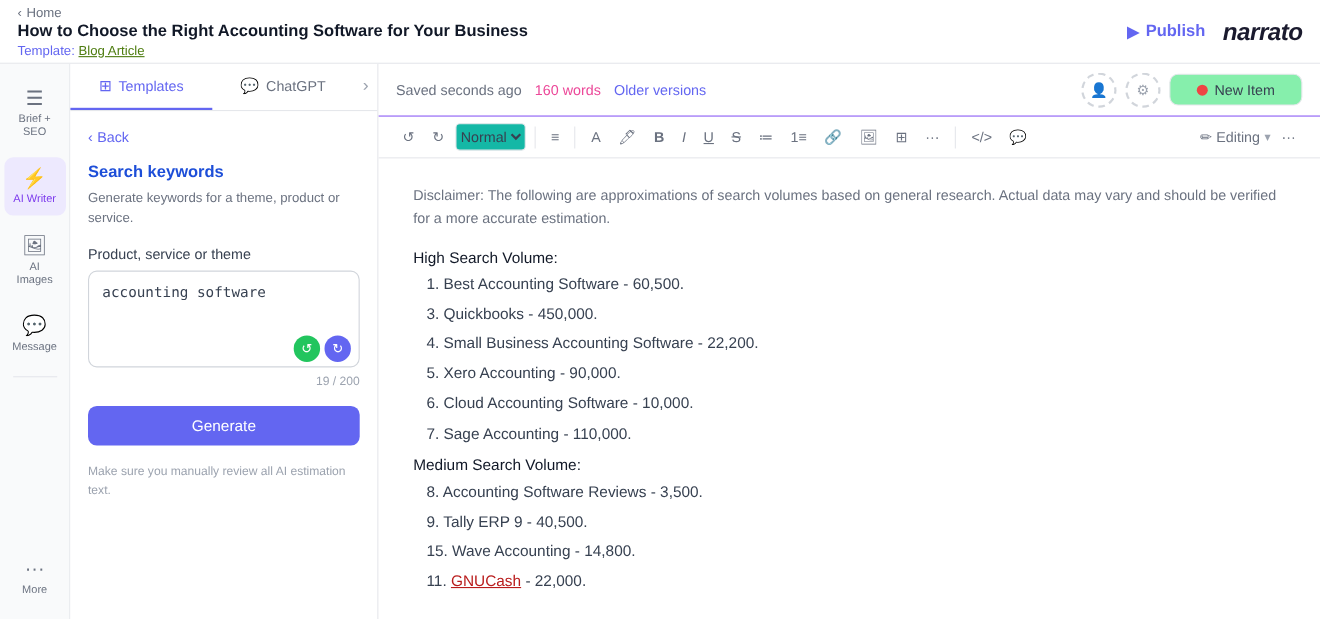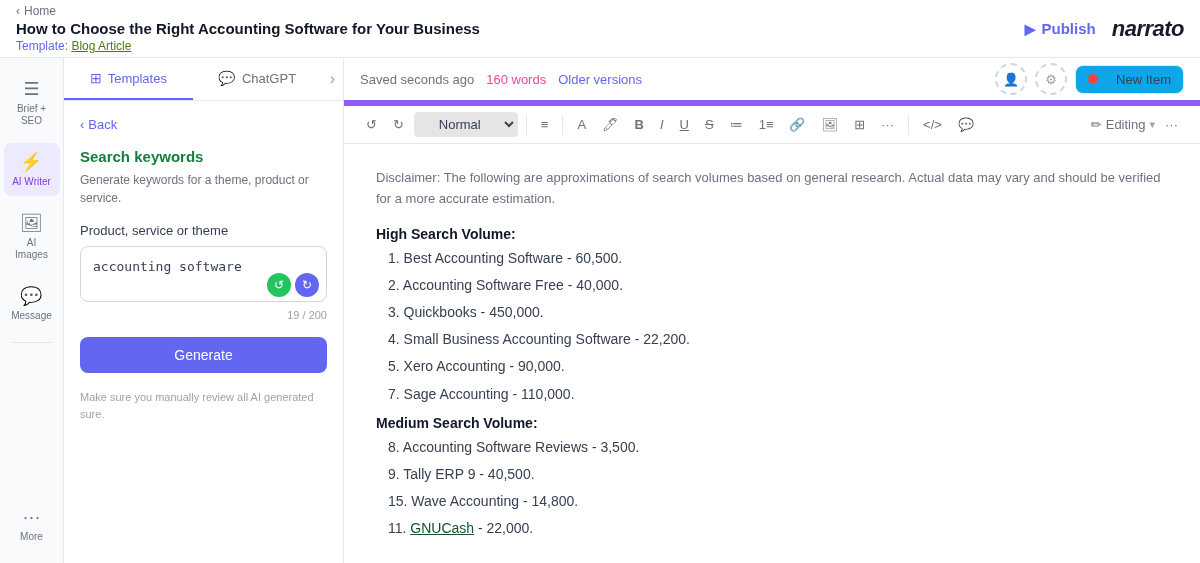--- a/index.html
+++ b/index.html
@@ -50,26 +50,26 @@
       flex: 1; padding: 12px 8px; text-align: center; font-size: 13px; font-weight: 500;
       color: #6b7280; cursor: pointer; border-bottom: 2px solid transparent; display: flex; align-items: center; justify-content: center; gap: 6px;
     }
     .panel-tab.active { color: #6366f1; border-bottom-color: #6366f1; }
     .panel-tab-icon { font-size: 14px; }
     .panel-collapse-btn {
       background: none; border: none; cursor: pointer; padding: 12px 8px; color: #9ca3af; font-size: 16px;
     }
     .panel-content { padding: 16px; flex: 1; overflow-y: auto; }
     .panel-back { display: flex; align-items: center; gap: 4px; color: #6366f1; font-size: 13px; cursor: pointer; margin-bottom: 16px; }
-    .panel-section-title { font-size: 15px; font-weight: 600; color: #15803d; margin-bottom: 6px; }
+    .panel-section-title { font-size: 15px; font-weight: 600; color: #1d4ed8; margin-bottom: 6px; }
     .panel-description { font-size: 12px; color: #6b7280; margin-bottom: 16px; line-height: 1.5; }
     .panel-label { font-size: 13px; font-weight: 500; color: #374151; margin-bottom: 8px; }
     .panel-textarea {
       width: 100%; border: 1px solid #d1d5db; border-radius: 8px; padding: 10px 12px;
-      font-size: 13px; color: #374151; resize: none; height: 56px; outline: none; line-height: 1.5;
+      font-size: 13px; color: #374151; resize: none; height: 88px; outline: none; line-height: 1.5;
       position: relative;
     }
     .textarea-wrapper { position: relative; }
     .textarea-icons { position: absolute; bottom: 8px; right: 8px; display: flex; gap: 4px; }
     .textarea-icon-btn {
       width: 24px; height: 24px; border-radius: 50%; border: none; cursor: pointer;
       display: flex; align-items: center; justify-content: center; font-size: 12px; color: #fff;
     }
     .textarea-icon-btn.green { background: #22c55e; }
     .textarea-icon-btn.blue { background: #6366f1; }
@@ -78,64 +78,64 @@
       display: block; width: 100%; padding: 10px; background: #6366f1; color: #fff;
       border: none; border-radius: 8px; font-size: 14px; font-weight: 500; cursor: pointer;
       margin: 16px 0;
     }
     .disclaimer-note { font-size: 11px; color: #9ca3af; line-height: 1.5; }
 
     
     .editor-area { flex: 1; display: flex; flex-direction: column; overflow: hidden; }
     .editor-toolbar-top {
       display: flex; align-items: center; justify-content: space-between;
-      padding: 8px 16px; border-bottom: 6px solid #8b5cf6; height: 48px;
+      padding: 8px 16px; border-bottom: 1px solid #8b5cf6; height: 48px;
     }
     .toolbar-left { display: flex; align-items: center; gap: 12px; }
     .toolbar-status { font-size: 13px; color: #6b7280; }
     .toolbar-words { font-size: 13px; color: #ec4899; }
     .toolbar-versions { font-size: 13px; color: #6366f1; cursor: pointer; font-weight: 500; }
     .toolbar-right { display: flex; align-items: center; gap: 8px; }
     .toolbar-circle-btn {
       width: 32px; height: 32px; border-radius: 50%; border: 2px dashed #d1d5db;
       background: none; cursor: pointer; display: flex; align-items: center; justify-content: center;
       color: #9ca3af; font-size: 13px;
     }
     .new-item-btn {
-      display: flex; align-items: center; gap: 18px; padding: 6px 12px;
-      background: #0ea5e9; border: 1px solid #e5e7eb; border-radius: 8px; cursor: pointer; font-size: 13px; color: #374151;
+      display: flex; align-items: center; gap: 6px; padding: 6px 24px;
+      background: #86efac; border: 1px solid #e5e7eb; border-radius: 8px; cursor: pointer; font-size: 13px; color: #374151;
     }
     .new-item-dot { width: 10px; height: 10px; border-radius: 50%; background: #ef4444; }
 
     
     .format-toolbar {
       display: flex; align-items: center; padding: 6px 16px; border-bottom: 1px solid #e5e7eb;
       gap: 4px; flex-wrap: wrap;
     }
     .fmt-btn {
       background: none; border: none; cursor: pointer; padding: 4px 6px; border-radius: 4px;
       color: #6b7280; font-size: 13px; display: flex; align-items: center;
     }
     .fmt-select {
-      border: 1px solid #e5e7eb; border-radius: 4px; padding: 3px 20px; font-size: 13px;
-      color: #374151; background: #e5e5e5; cursor: pointer;
+      border: 1px solid #e5e7eb; border-radius: 4px; padding: 3px 0; font-size: 13px;
+      color: #374151; background: #14b8a6; cursor: pointer;
     }
     .fmt-divider { width: 1px; height: 20px; background: #e5e7eb; margin: 0 4px; }
     .editing-badge {
       display: flex; align-items: center; gap: 4px; margin-left: auto;
       font-size: 13px; color: #6b7280; cursor: pointer;
     }
     .editing-caret { font-size: 11px; color: #9ca3af; }
 
     
     .editor-content { flex: 1; overflow-y: auto; padding: 24px 32px; }
     .disclaimer-box { font-size: 13px; color: #374151; margin-bottom: 16px; line-height: 1.6; color: #6b7280; }
-    .section-header { font-weight: 700; color: #111827; font-size: 14px; margin: 8px 0 4px 0; }
+    .section-header { font-weight: 400; color: #111827; font-size: 14px; margin: 8px 0 4px 0; }
     .content-item { margin: 2px 12px; font-size: 14px; color: #374151; line-height: 1.8; }
-    .link-text { color: #14532d; text-decoration: underline; cursor: pointer; }
+    .link-text { color: #b91c1c; text-decoration: underline; cursor: pointer; }
   </style>
 </head>
 <body>
 
 <div class="top-header">
   <div class="header-left">
     <div class="header-home">
       <span>‹</span>
       <span>Home</span>
     </div>
@@ -202,21 +202,21 @@
       <div class="panel-label">Product, service or theme</div>
       <div class="textarea-wrapper">
         <textarea class="panel-textarea" placeholder="accounting software" style="">accounting software</textarea>
         <div class="textarea-icons">
           <button class="textarea-icon-btn green">↺</button>
           <button class="textarea-icon-btn blue">↻</button>
         </div>
       </div>
       <div class="char-count">19 / 200</div>
       <button class="generate-btn">Generate</button>
-      <div class="disclaimer-note">Make sure you manually review all AI generated sure.</div>
+      <div class="disclaimer-note">Make sure you manually review all AI estimation text.</div>
     </div>
   </div>
 
   <div class="editor-area">
 
     <div class="editor-toolbar-top">
       <div class="toolbar-left">
         <span class="toolbar-status">Saved seconds ago</span>
         <span class="toolbar-words">160 words</span>
         <span class="toolbar-versions">Older versions</span>
@@ -272,24 +272,24 @@
         <span>Editing</span>
         <span class="editing-caret">▾</span>
         <button class="fmt-btn">···</button>
       </div>
     </div>
 
     <div class="editor-content">
       <div class="disclaimer-box">Disclaimer: The following are approximations of search volumes based on general research. Actual data may vary and should be verified for a more accurate estimation.</div>
       <div class="section-header">High Search Volume:</div>
       <div class="content-item">1. Best Accounting Software - 60,500.</div>
-      <div class="content-item">2. Accounting Software Free - 40,000.</div>
       <div class="content-item">3. Quickbooks - 450,000.</div>
       <div class="content-item">4. Small Business Accounting Software - 22,200.</div>
       <div class="content-item">5. Xero Accounting - 90,000.</div>
+      <div class="content-item">6. Cloud Accounting Software - 10,000.</div>
       <div class="content-item">7. Sage Accounting - 110,000.</div>
       <div class="section-header">Medium Search Volume:</div>
       <div class="content-item">8. Accounting Software Reviews - 3,500.</div>
       <div class="content-item">9. Tally ERP 9 - 40,500.</div>
       <div class="content-item">15. Wave Accounting - 14,800.</div>
       <div class="content-item">11. <span class="link-text">GNUCash</span> - 22,000.</div>
 
     </div>
   </div>
 </div>

